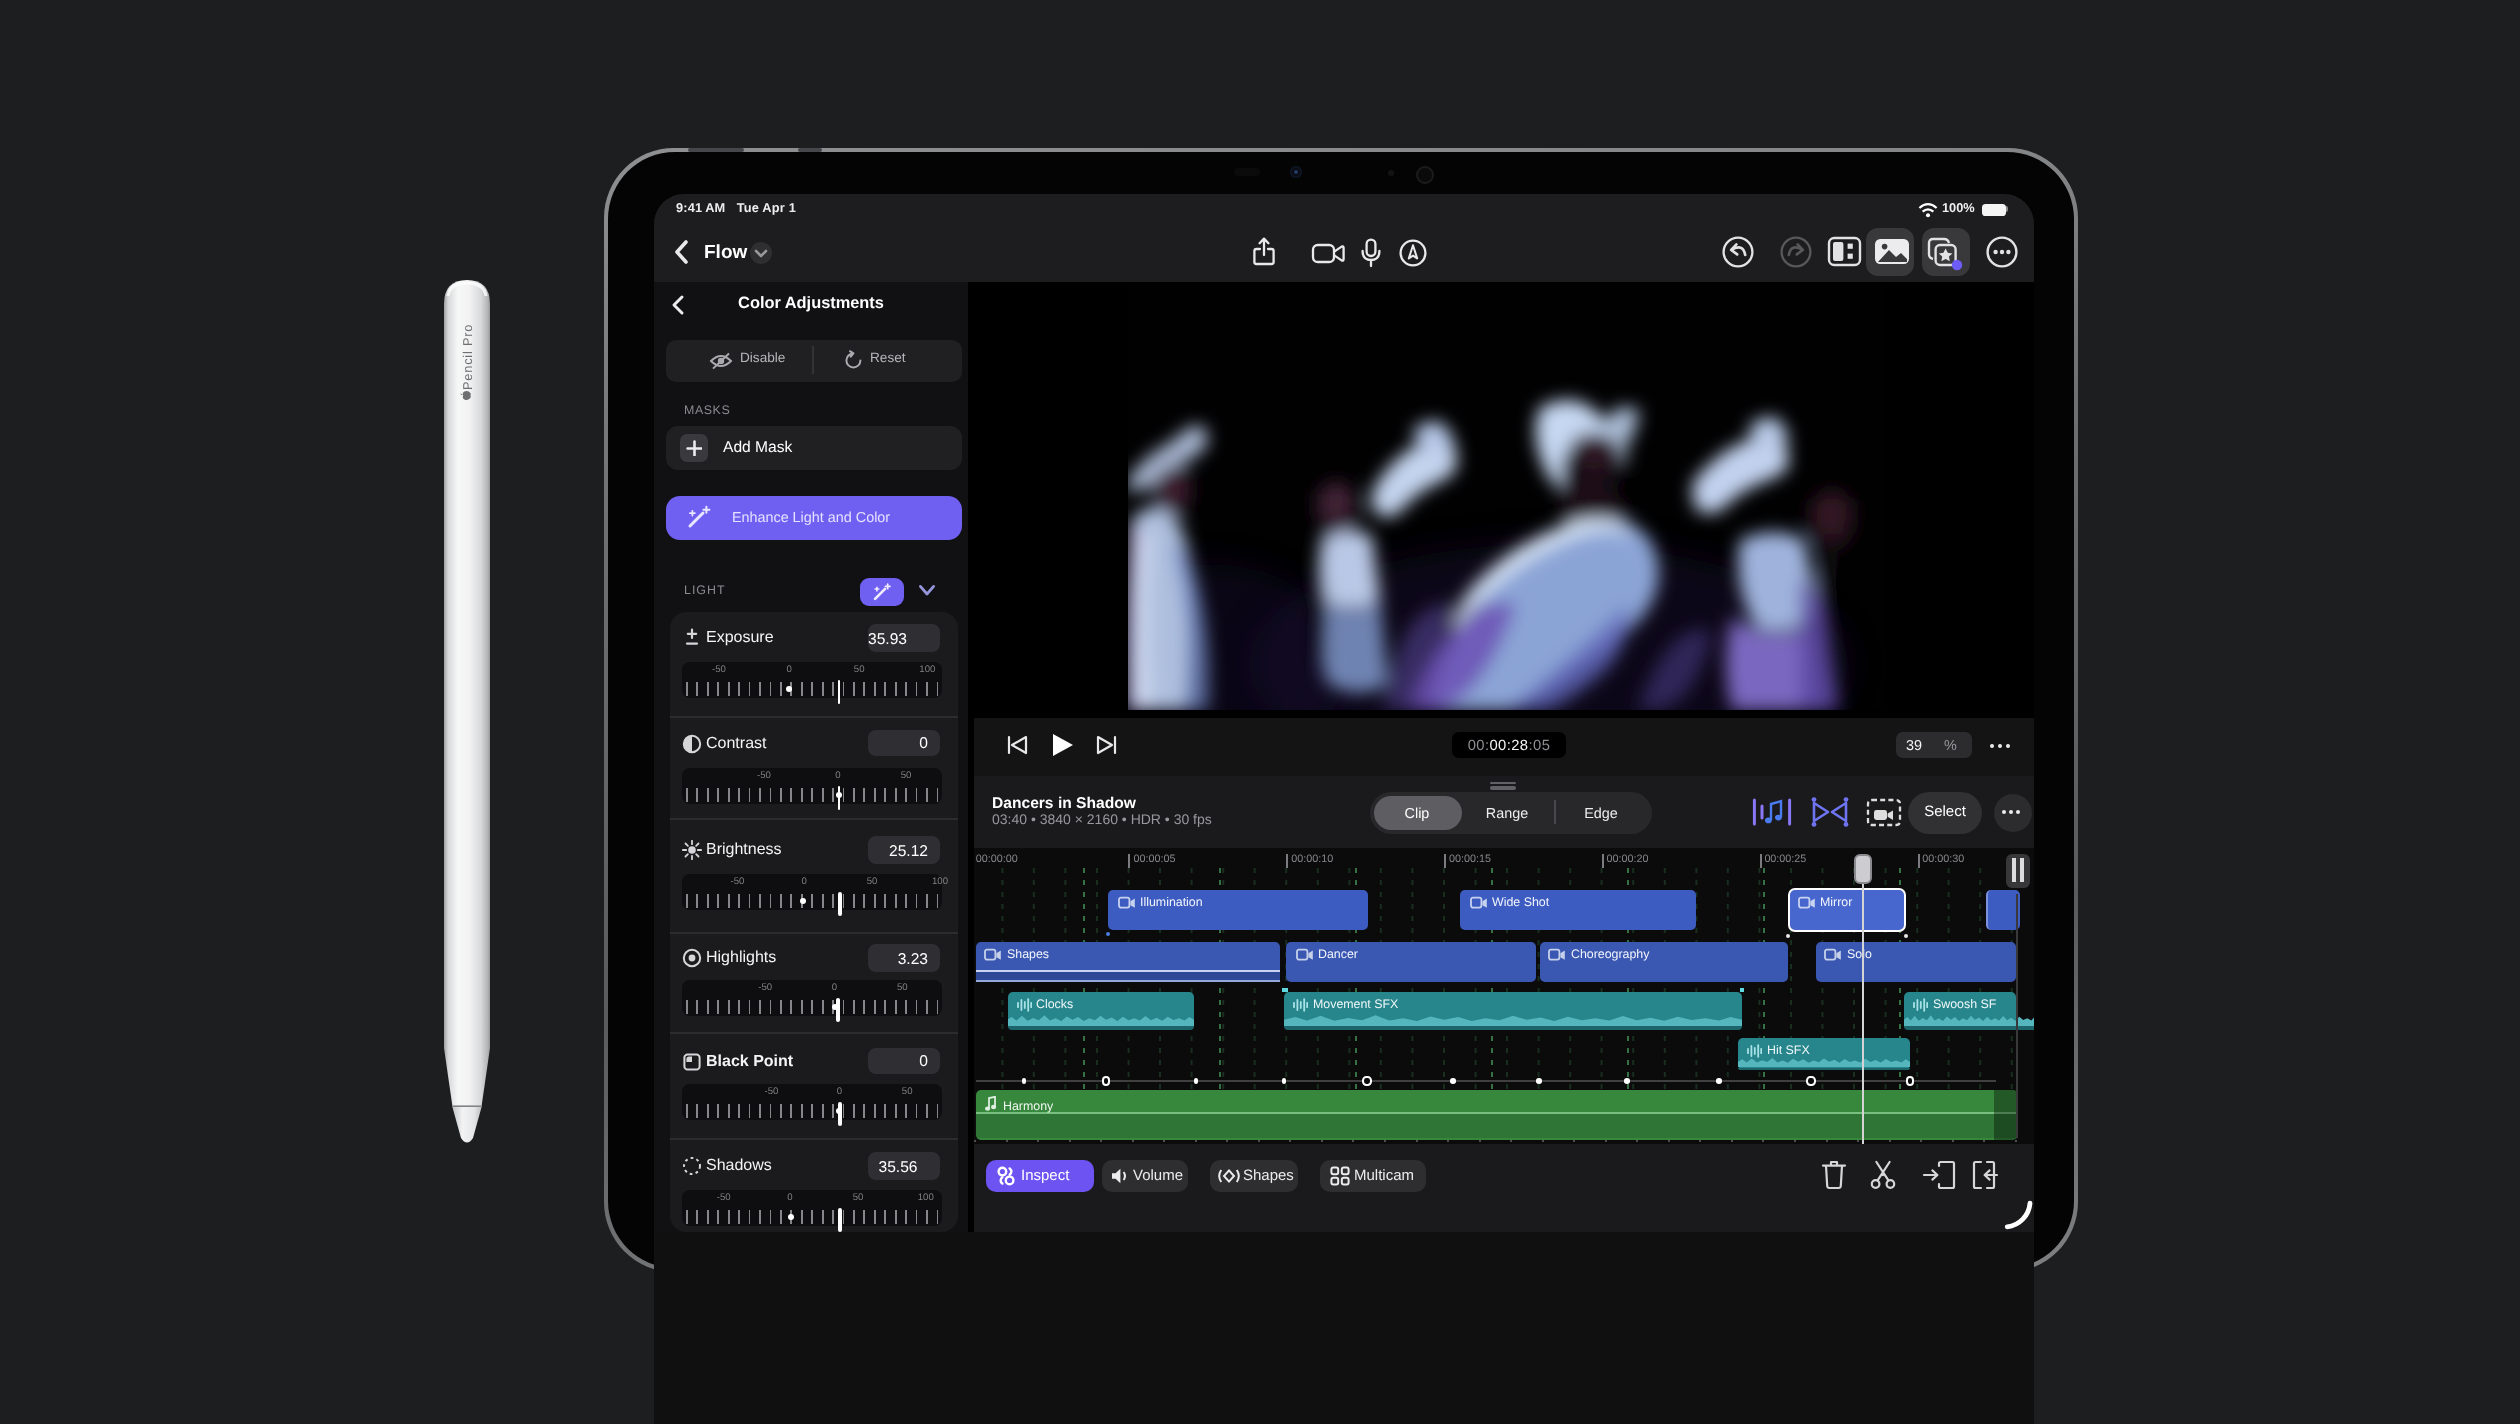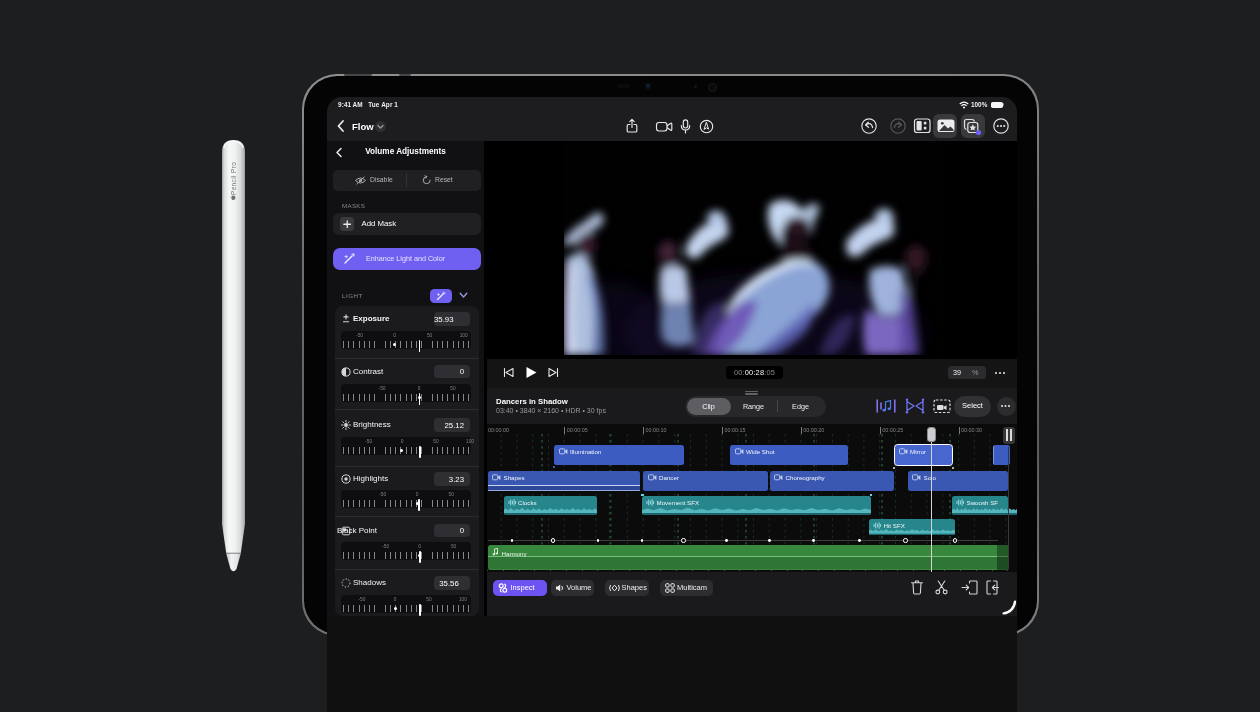--- a/index.html
+++ b/index.html
@@ -136,21 +136,21 @@
     <circle cx="142" cy="10" r="1.1" fill="#e2e2e4"></circle>
     <circle cx="145.2" cy="10" r="1.1" fill="#e2e2e4"></circle>
   </g>
 </svg>
 
 <div class="abs" style="left:0;top:44px;width:157px;height:474.5px;background:#111113;"></div>
 <div class="abs" style="left:157px;top:44px;width:3px;height:474.5px;background:#000;"></div>
 <svg class="abs" style="left:7px;top:49.5px;" width="10" height="11" viewBox="0 0 10 11">
   <path d="M7,1.5 L3,5.5 L7,9.5" fill="none" stroke="#ececee" stroke-width="1.5" stroke-linecap="round" stroke-linejoin="round"></path>
 </svg>
-<div class="txt" style="left:0;top:50px;width:157px;text-align:center;font-size:8.2px;font-weight:bold;color:#fff;">Volume Adjustments</div>
+<div class="txt" style="left:0;top:50px;width:157px;text-align:center;font-size:8.2px;font-weight:bold;color:#fff;">Color Adjustments</div>
 
 <div class="abs" style="left:5.5px;top:72.5px;width:148px;height:21px;background:#202023;border-radius:5px;"></div>
 <div class="abs" style="left:79px;top:76px;width:1px;height:14px;background:#333336;"></div>
 <svg class="abs" style="left:27px;top:78.5px;" width="13" height="9" viewBox="0 0 13 9">
   <path d="M1.5,4.5 Q6.5,-0.5 11.5,4.5 Q6.5,9.5 1.5,4.5 Z" fill="none" stroke="#a9a9ae" stroke-width="1"></path>
   <circle cx="6.5" cy="4.5" r="1.6" fill="#a9a9ae"></circle>
   <line x1="2.5" y1="8.3" x2="10.5" y2="0.7" stroke="#a9a9ae" stroke-width="1"></line>
 </svg>
 <div class="txt" style="left:43px;top:79px;font-size:6.8px;color:#b6b6ba;">Disable</div>
 <svg class="abs" style="left:95px;top:78px;" width="10" height="10" viewBox="0 0 10 10">
@@ -197,21 +197,21 @@
 <div class="abs" style="left:8px;top:209px;width:144px;height:309.5px;background:#1b1b1e;border-radius:8px;"></div>
 <div class="abs" style="left:8px;top:261px;width:144px;height:1px;background:#2c2c2f;"></div>
 <div class="abs" style="left:8px;top:311.5px;width:144px;height:1px;background:#2c2c2f;"></div>
 <div class="abs" style="left:8px;top:369px;width:144px;height:1px;background:#2c2c2f;"></div>
 <div class="abs" style="left:8px;top:419px;width:144px;height:1px;background:#2c2c2f;"></div>
 <div class="abs" style="left:8px;top:472px;width:144px;height:1px;background:#2c2c2f;"></div>
 
 <svg class="abs" style="left:14px;top:217px;" width="10" height="10" viewBox="0 0 10 10">
         <path d="M5,0.8 L5,5 M2.9,2.9 L7.1,2.9 M2.5,7.8 L7.5,7.8" stroke="#d6d6d9" stroke-width="1.1" stroke-linecap="round"></path>
       </svg>
-<div class="txt" style="left:26px;top:217.4px;font-size:8px;color:#f4f4f5;font-weight:bold;">Exposure</div>
+<div class="txt" style="left:26px;top:217.4px;font-size:8px;color:#f4f4f5;">Exposure</div>
 <div class="abs" style="left:107px;top:215.2px;width:36px;height:13.5px;background:#2f2f33;border-radius:4px;"></div>
 <div class="txt" style="left:107px;top:217.8px;width:30px;font-size:7.8px;color:#fff;">35.93</div>
 <div class="abs" style="left:14px;top:234px;width:129.5px;height:18px;background:#0e0e10;border-radius:4px;"></div>
 <div class="txt" style="left:20.5px;top:236.2px;width:24px;text-align:center;font-size:4.8px;color:#808084;">-50</div>
 <div class="txt" style="left:55.599999999999994px;top:236.2px;width:24px;text-align:center;font-size:4.8px;color:#808084;">0</div>
 <div class="txt" style="left:90.6px;top:236.2px;width:24px;text-align:center;font-size:4.8px;color:#808084;">50</div>
 <div class="txt" style="left:124.69999999999999px;top:236.2px;width:24px;text-align:center;font-size:4.8px;color:#808084;">100</div>
 <div class="abs" style="left:16px;top:244px;width:126px;height:7px;background:repeating-linear-gradient(90deg,rgba(208,208,214,0.62) 0 0.9px,transparent 0.9px 5.22px);"></div>
 <div class="abs" style="left:66.1px;top:246.3px;width:3px;height:3px;border-radius:50%;background:#fff;"></div>
 <div class="abs" style="left:91.8px;top:242.5px;width:1.6px;height:12px;background:#fff;border-radius:1px;"></div>
@@ -268,21 +268,21 @@
 <div class="txt" style="left:78.2px;top:395.2px;width:24px;text-align:center;font-size:4.8px;color:#808084;">0</div>
 <div class="txt" style="left:112.2px;top:395.2px;width:24px;text-align:center;font-size:4.8px;color:#808084;">50</div>
 <div class="abs" style="left:16px;top:403px;width:126px;height:7px;background:repeating-linear-gradient(90deg,rgba(208,208,214,0.62) 0 0.9px,transparent 0.9px 5.22px);"></div>
 <div class="abs" style="left:88.7px;top:405.3px;width:3px;height:3px;border-radius:50%;background:#fff;"></div>
 <div class="abs" style="left:91.0px;top:401.5px;width:1.6px;height:12px;background:#fff;border-radius:1px;"></div>
 
 <svg class="abs" style="left:14px;top:428.5px;" width="10" height="10" viewBox="0 0 10 10">
         <rect x="1.2" y="1.2" width="7.6" height="7.6" rx="1.6" fill="none" stroke="#d6d6d9" stroke-width="1"></rect>
         <path d="M2.2,5 L5,5 L5,2.2 L3.6,2.2 Q2.2,2.2 2.2,3.6 Z" fill="#d6d6d9"></path>
       </svg>
-<div class="txt" style="left:10px;top:428.9px;font-size:8px;color:#f4f4f5;">Black Point</div>
+<div class="txt" style="left:26px;top:428.9px;font-size:8px;color:#f4f4f5;font-weight:bold;">Black Point</div>
 <div class="abs" style="left:107px;top:426.7px;width:36px;height:13.5px;background:#2f2f33;border-radius:4px;"></div>
 <div class="txt" style="left:107px;top:429.3px;width:30px;text-align:right;font-size:7.8px;color:#fff;">0</div>
 <div class="abs" style="left:14px;top:445px;width:129.5px;height:18px;background:#0e0e10;border-radius:4px;"></div>
 <div class="txt" style="left:46.7px;top:447.2px;width:24px;text-align:center;font-size:4.8px;color:#808084;">-50</div>
 <div class="txt" style="left:80.7px;top:447.2px;width:24px;text-align:center;font-size:4.8px;color:#808084;">0</div>
 <div class="txt" style="left:114.6px;top:447.2px;width:24px;text-align:center;font-size:4.8px;color:#808084;">50</div>
 <div class="abs" style="left:16px;top:455px;width:126px;height:7px;background:repeating-linear-gradient(90deg,rgba(208,208,214,0.62) 0 0.9px,transparent 0.9px 5.22px);"></div>
 <div class="abs" style="left:91.2px;top:457.3px;width:3px;height:3px;border-radius:50%;background:#fff;"></div>
 <div class="abs" style="left:92.0px;top:453.5px;width:1.6px;height:12px;background:#fff;border-radius:1px;"></div>
 

